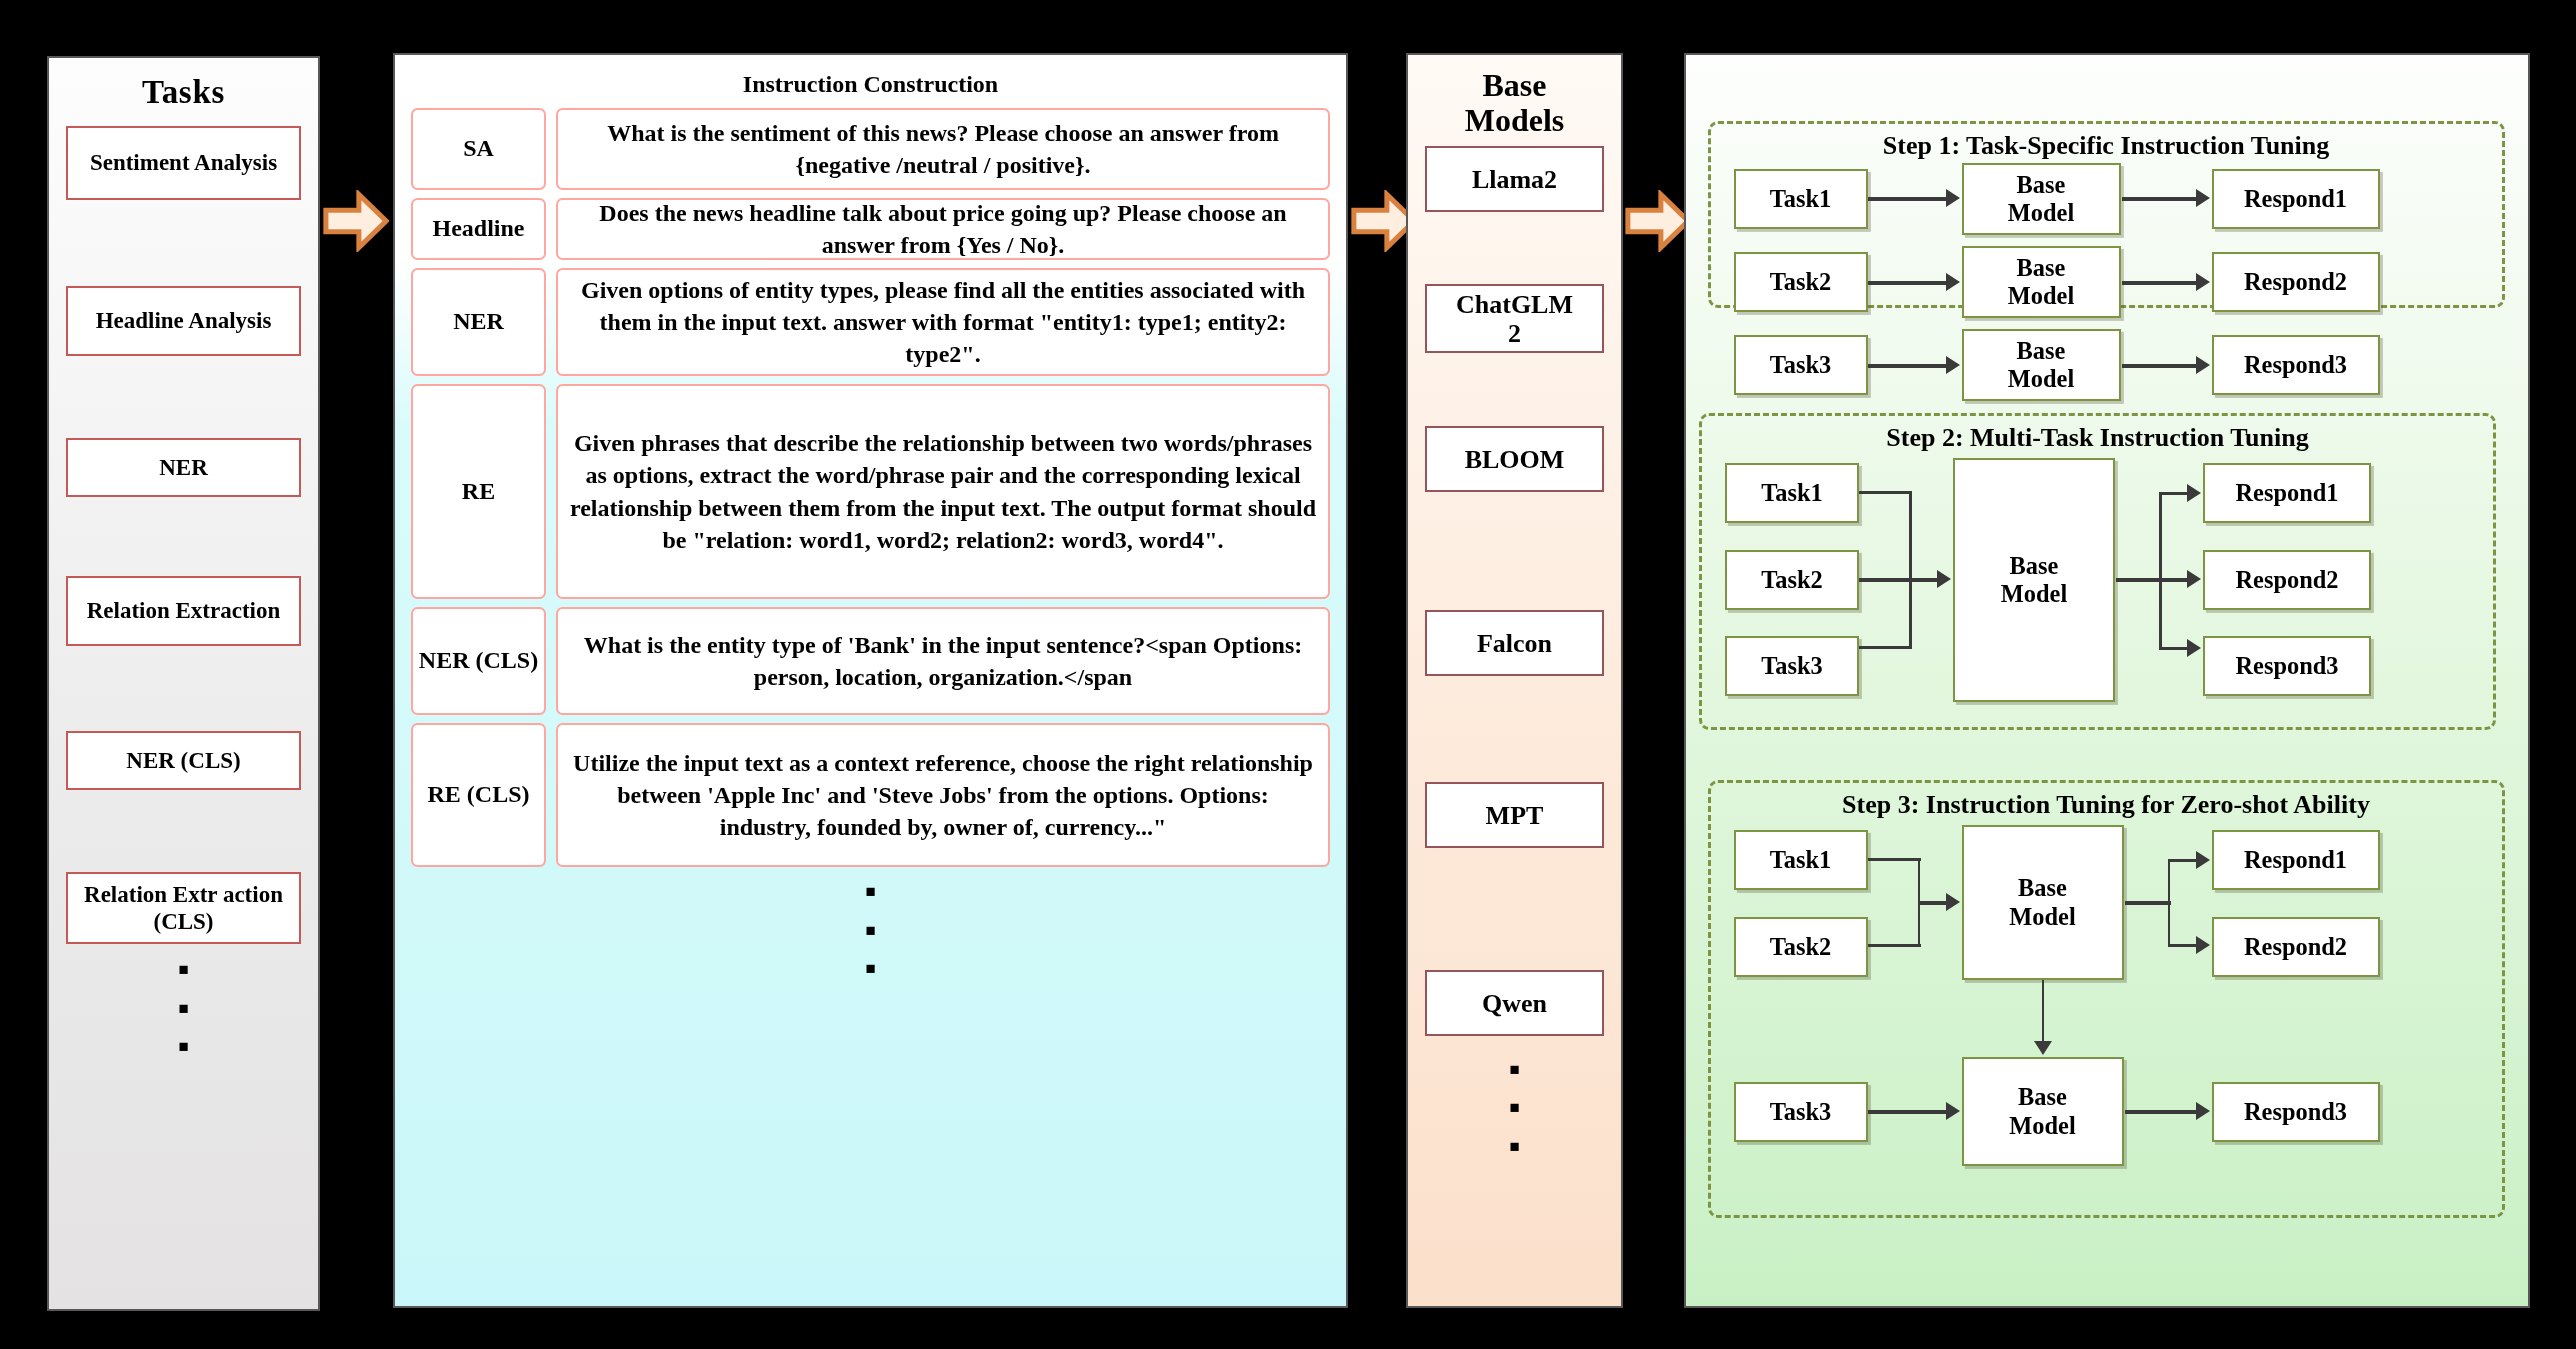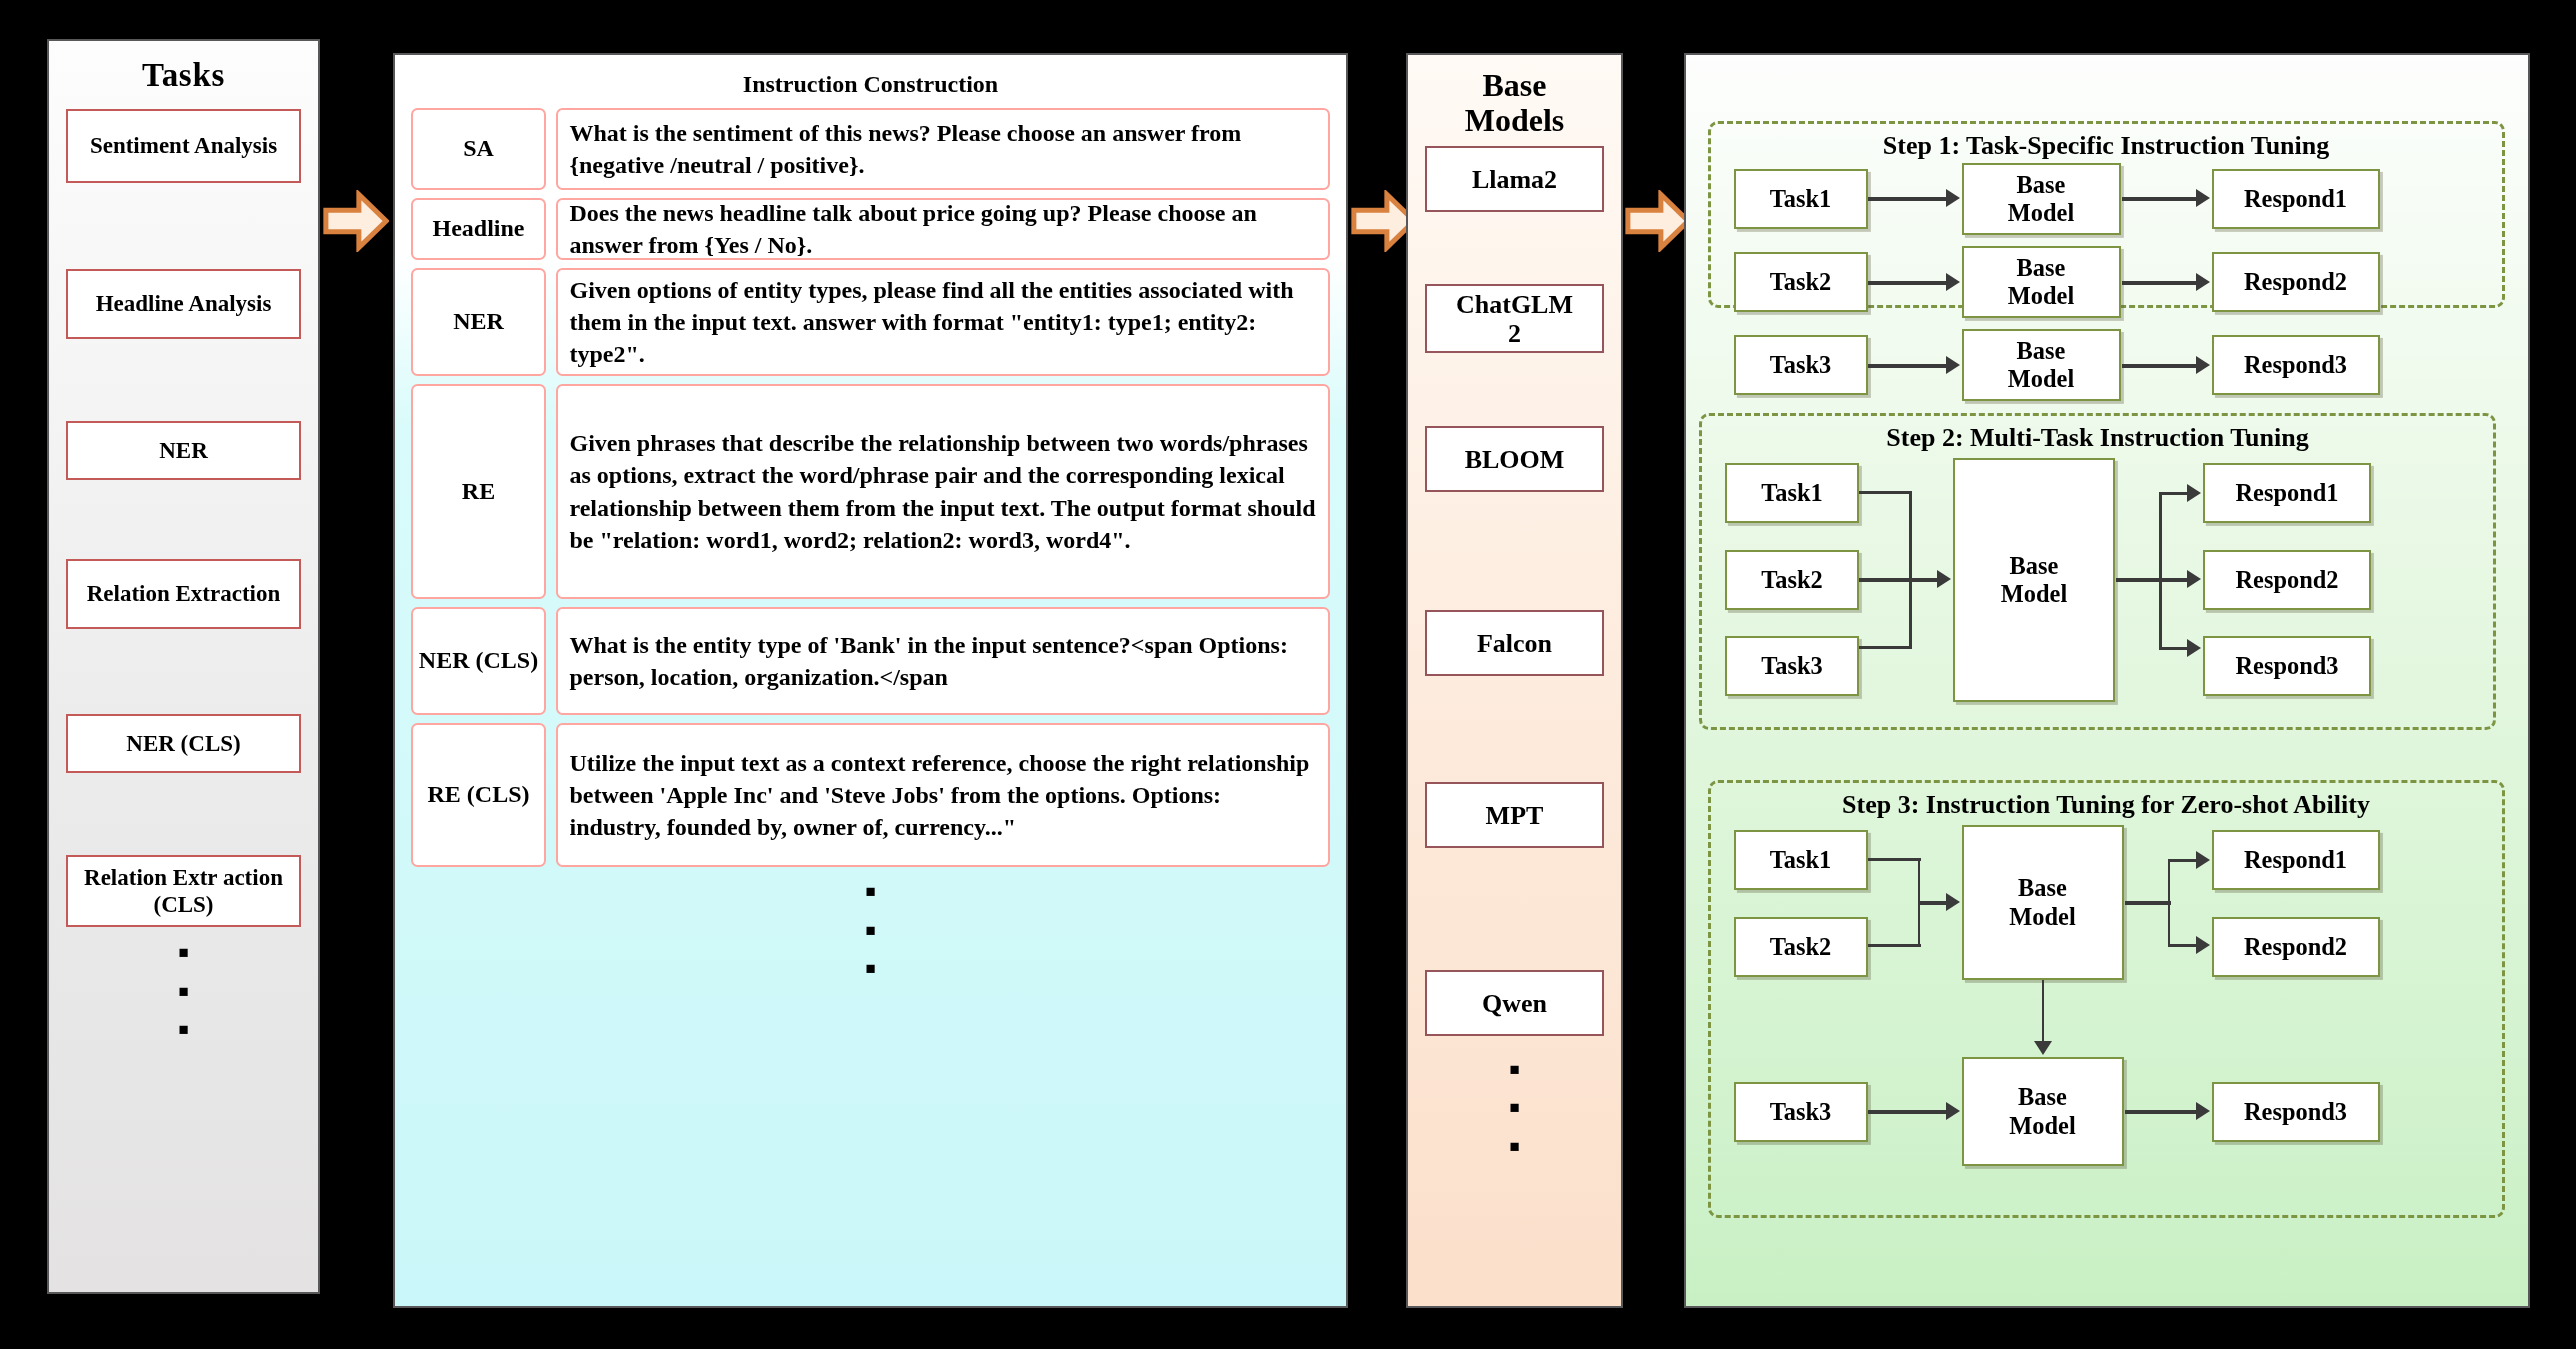--- a/index.html
+++ b/index.html
@@ -3,21 +3,21 @@
 <meta charset="utf-8">
 <style>
   html,body{margin:0;padding:0;background:#000;}
   body{width:2576px;height:1349px;position:relative;overflow:hidden;
        font-family:"Liberation Serif",serif;}
 
   .panel{position:absolute;box-sizing:border-box;border:2.9px solid #58585a;
          box-shadow:4.3px 4.3px 0 rgba(0,0,0,0.0);}
 
   
-  #tasks-panel{left:47px;top:39px;width:273px;height:1255px;
+  #tasks-panel{left:47px;top:56px;width:273px;height:1255px;
        background:linear-gradient(180deg,#fdfdfd 0%,#ececec 55%,#e4e2e2 100%);}
   #tasks-title{text-align:center;font-weight:bold;font-size:33px;margin-top:16px;
        letter-spacing:0.7px;}
   .task-box{box-sizing:border-box;margin:0 17px;background:#fff;
        border:2.9px solid #c45a57;text-align:center;font-weight:bold;
        font-size:23px;line-height:1.18;display:flex;align-items:center;
        justify-content:center;padding:2.9px 4.3px;}
   .vdots{text-align:center;font-size:33px;font-weight:bold;line-height:0.52;
        letter-spacing:0;}
 
@@ -26,21 +26,21 @@
        background:linear-gradient(180deg,#ffffff 0%,#ffffff 16%,#d9fbfb 30%,#caf7f9 100%);}
   #instr-title{text-align:center;font-weight:bold;font-size:24px;padding-top:16px;
        padding-bottom:10px;}
   .instr-row{display:flex;align-items:stretch;margin:0 16px 8px 16px;gap:10px;}
   .instr-tag{box-sizing:border-box;width:135px;flex:none;background:#fff;
        border:2.9px solid #ffa6a0;border-radius:6.5px;display:flex;align-items:center;
        justify-content:center;text-align:center;font-weight:bold;font-size:24px;
        line-height:1.15;}
   .instr-text{box-sizing:border-box;flex:1;background:#fff;border:2.9px solid #ffa6a0;
        border-radius:6.5px;font-weight:bold;font-size:24px;line-height:1.34;
-       padding:8.6px 11.5px;display:flex;align-items:center;}
+       padding:8.6px 11.5px;display:flex;align-items:center;text-align:center;}
 
   
   #models-panel{left:1406px;top:53px;width:217px;height:1255px;
        background:linear-gradient(180deg,#fffaf5 0%,#fdeadb 55%,#fbe0cb 100%);}
   #models-title{text-align:center;font-weight:bold;font-size:32px;margin-top:13px;
        line-height:1.1;}
   .model-box{box-sizing:border-box;margin:0 17px;background:#fff;
        border:2.9px solid #95555a;text-align:center;font-weight:bold;font-size:26px;
        line-height:1.12;display:flex;align-items:center;justify-content:center;
        padding:2.2px 2.9px;}

